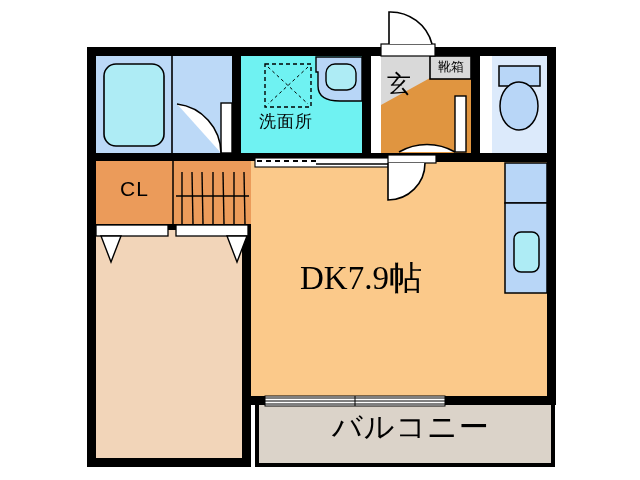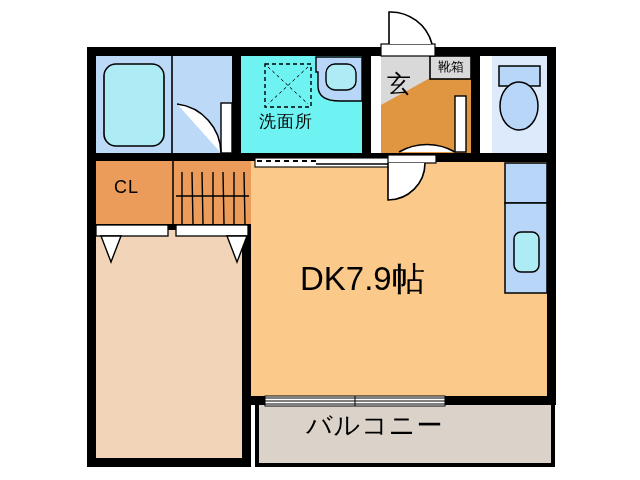--- a/index.html
+++ b/index.html
@@ -25,27 +25,27 @@
     top: 0;
   }
   .room-label {
     position: absolute;
     font-family: "Liberation Sans", sans-serif;
     color: #000000;
     white-space: nowrap;
     line-height: 1;
     user-select: none;
   }
-  .lbl-dk       { left: 300px; top: 262px; font-size: 33px; letter-spacing: 0px; }
+  .lbl-dk       { left: 300px; top: 262px; font-size: 33px; letter-spacing: 0px; font-family: Liberation Serif, serif; }
   .lbl-washitsu { left: 100px; top: 318px; font-size: 33px; letter-spacing: 0px; }
   .lbl-senmen   { left: 259px; top: 113px; font-size: 17px; letter-spacing: 1px; }
-  .lbl-cl       { left: 114px; top: 178px; font-size: 18px; letter-spacing: 1px; text-align: center; }
+  .lbl-cl       { left: 120px; top: 178px; font-size: 21px; letter-spacing: 1px; text-align: center; }
   .lbl-genkan   { left: 387px; top: 72px; font-size: 24px; }
   .lbl-kutsu    { left: 438px; top: 60px; font-size: 13px; letter-spacing: 0px; }
-  .lbl-balcony  { left: 306px; top: 412px; font-size: 26px; letter-spacing: 1px; }
+  .lbl-balcony  { left: 332px; top: 412px; font-size: 30px; letter-spacing: 1px; }
 </style>
 </head>
 <body>
 
 <div id="floorplan-root">
 
   <svg id="floorplan-svg" width="640" height="480" viewBox="0 0 640 480">
 
     <rect x="255" y="405" width="300" height="62" fill="#dbd3c9"></rect>
 

